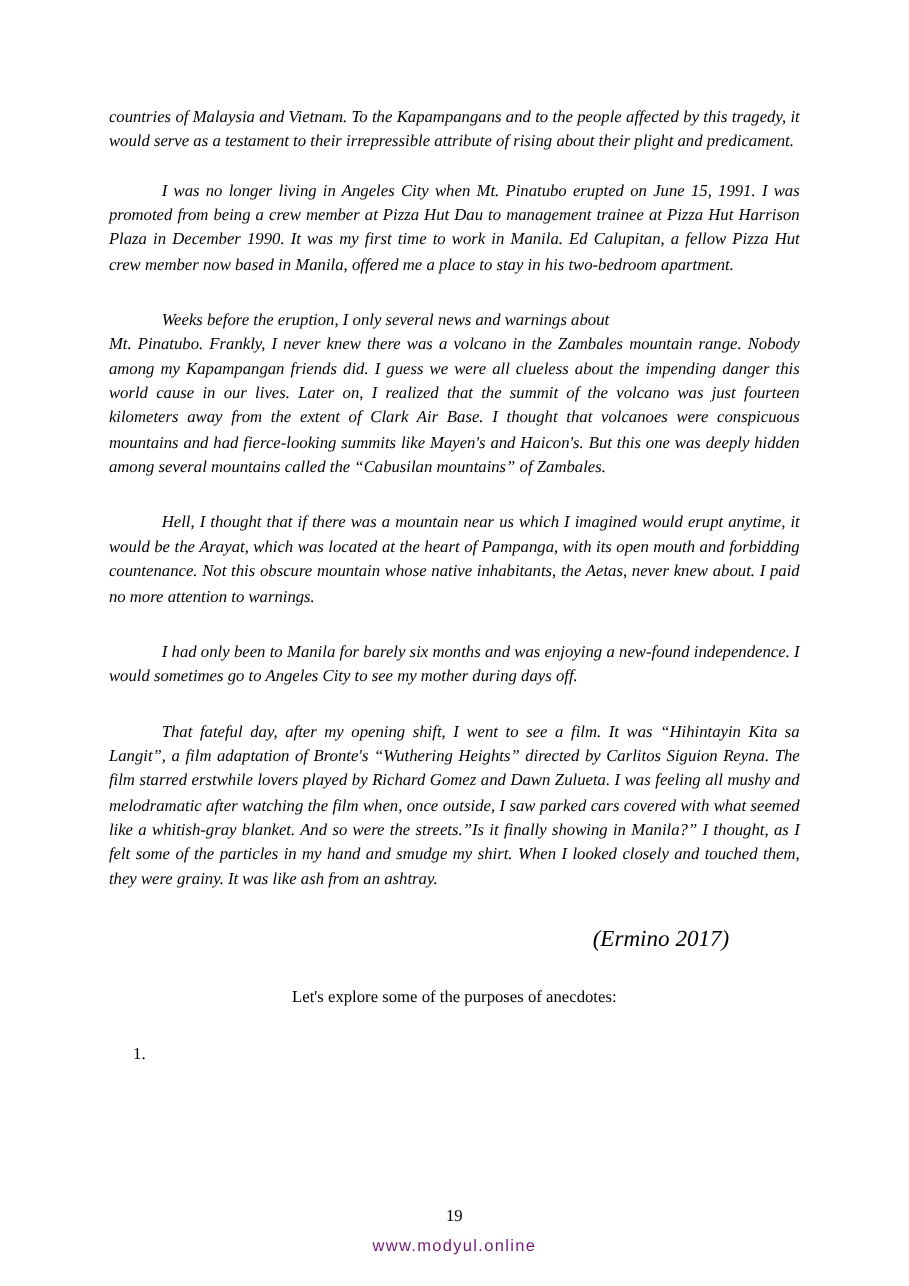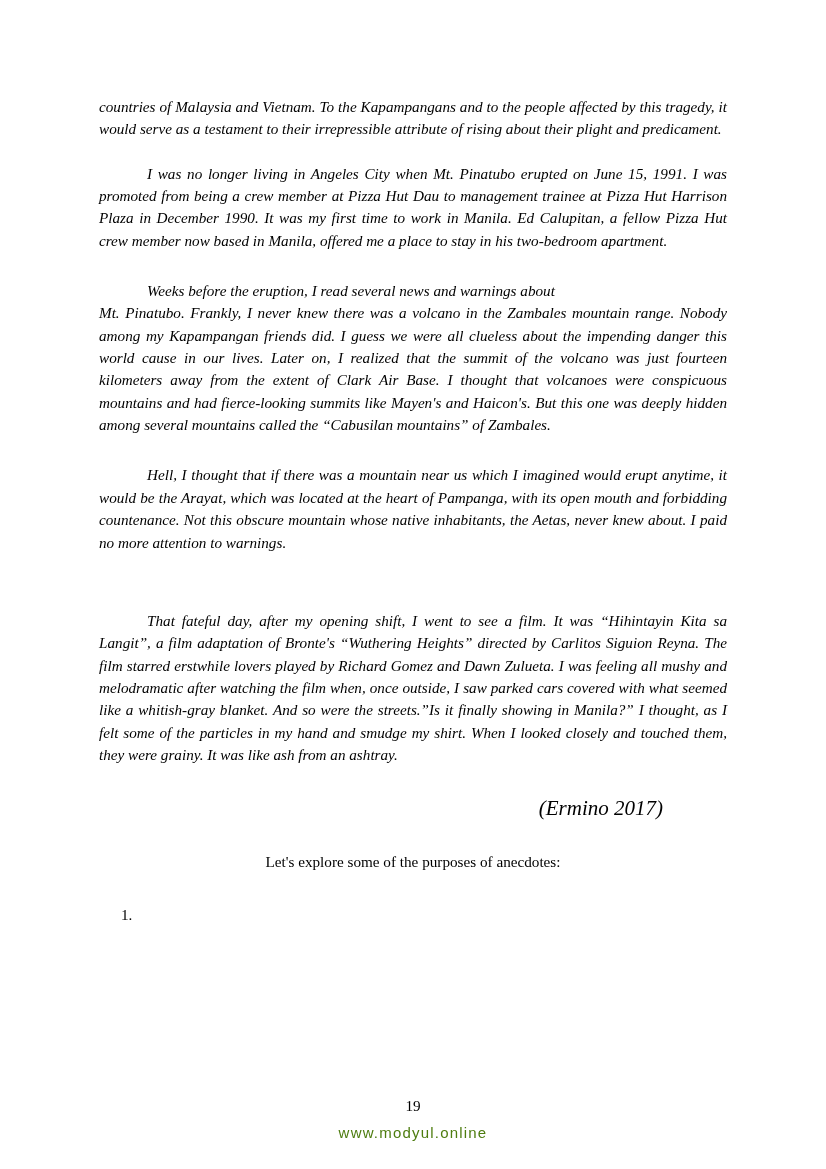--- a/index.html
+++ b/index.html
@@ -88,48 +88,49 @@
     font-family: Liberation Serif, serif;
   }
   .watermark {
     position: absolute;
     left: 0;
     right: 0;
     top: 1124px;
     text-align: center;
     font-size: 15px;
     letter-spacing: 1.2px;
-    color: #4d7c0f;
+    color: #701a75;
     font-family: "Liberation Sans", sans-serif;
   }
 </style>
 </head>
 <body>
 
 <div class="page">
 
   <div class="content">
 
     <p class="body">countries of Malaysia and Vietnam. To the Kapampangans and to the people affected by this tragedy, it would serve as a testament to their irrepressible attribute of rising about their plight and predicament.</p>
 
     <div class="gap-md"></div>
 
     <p class="body indent">I was no longer living in Angeles City when Mt. Pinatubo erupted on June 15, 1991. I was promoted from being a crew member at Pizza Hut Dau to management trainee at Pizza Hut Harrison Plaza in December 1990. It was my first time to work in Manila. Ed Calupitan, a fellow Pizza Hut crew member now based in Manila, offered me a place to stay in his two-bedroom apartment.</p>
 
     <div class="gap-lg"></div>
 
-    <p class="body indent">Weeks before the eruption, I read several news and warnings about</p>
+    <p class="body indent">Weeks before the eruption, I only several news and warnings about</p>
     <p class="body">Mt. Pinatubo. Frankly, I never knew there was a volcano in the Zambales mountain range. Nobody among my Kapampangan friends did. I guess we were all clueless about the impending danger this world cause in our lives. Later on, I realized that the summit of the volcano was just fourteen kilometers away from the extent of Clark Air Base. I thought that volcanoes were conspicuous mountains and had fierce-looking summits like Mayen's and Haicon's. But this one was deeply hidden among several mountains called the “Cabusilan mountains” of Zambales.</p>
 
     <div class="gap-lg"></div>
 
     <p class="body indent">Hell, I thought that if there was a mountain near us which I imagined would erupt anytime, it would be the Arayat, which was located at the heart of Pampanga, with its open mouth and forbidding countenance. Not this obscure mountain whose native inhabitants, the Aetas, never knew about. I paid no more attention to warnings.</p>
 
     <div class="gap-lg"></div>
 
+    <p class="body indent">I had only been to Manila for barely six months and was enjoying a new-found independence. I would sometimes go to Angeles City to see my mother during days off.</p>
 
     <div class="gap-lg"></div>
 
     <p class="body indent">That fateful day, after my opening shift, I went to see a film. It was “Hihintayin Kita sa Langit”, a film adaptation of Bronte's “Wuthering Heights” directed by Carlitos Siguion Reyna. The film starred erstwhile lovers played by Richard Gomez and Dawn Zulueta. I was feeling all mushy and melodramatic after watching the film when, once outside, I saw parked cars covered with what seemed like a whitish-gray blanket. And so were the streets.”Is it finally showing in Manila?” I thought, as I felt some of the particles in my hand and smudge my shirt. When I looked closely and touched them, they were grainy. It was like ash from an ashtray.</p>
 
     <div class="attribution">(Ermino 2017)</div>
 
     <div style="height:30px"></div>
 
     <p class="plain">Let's explore some of the purposes of anecdotes:</p>

